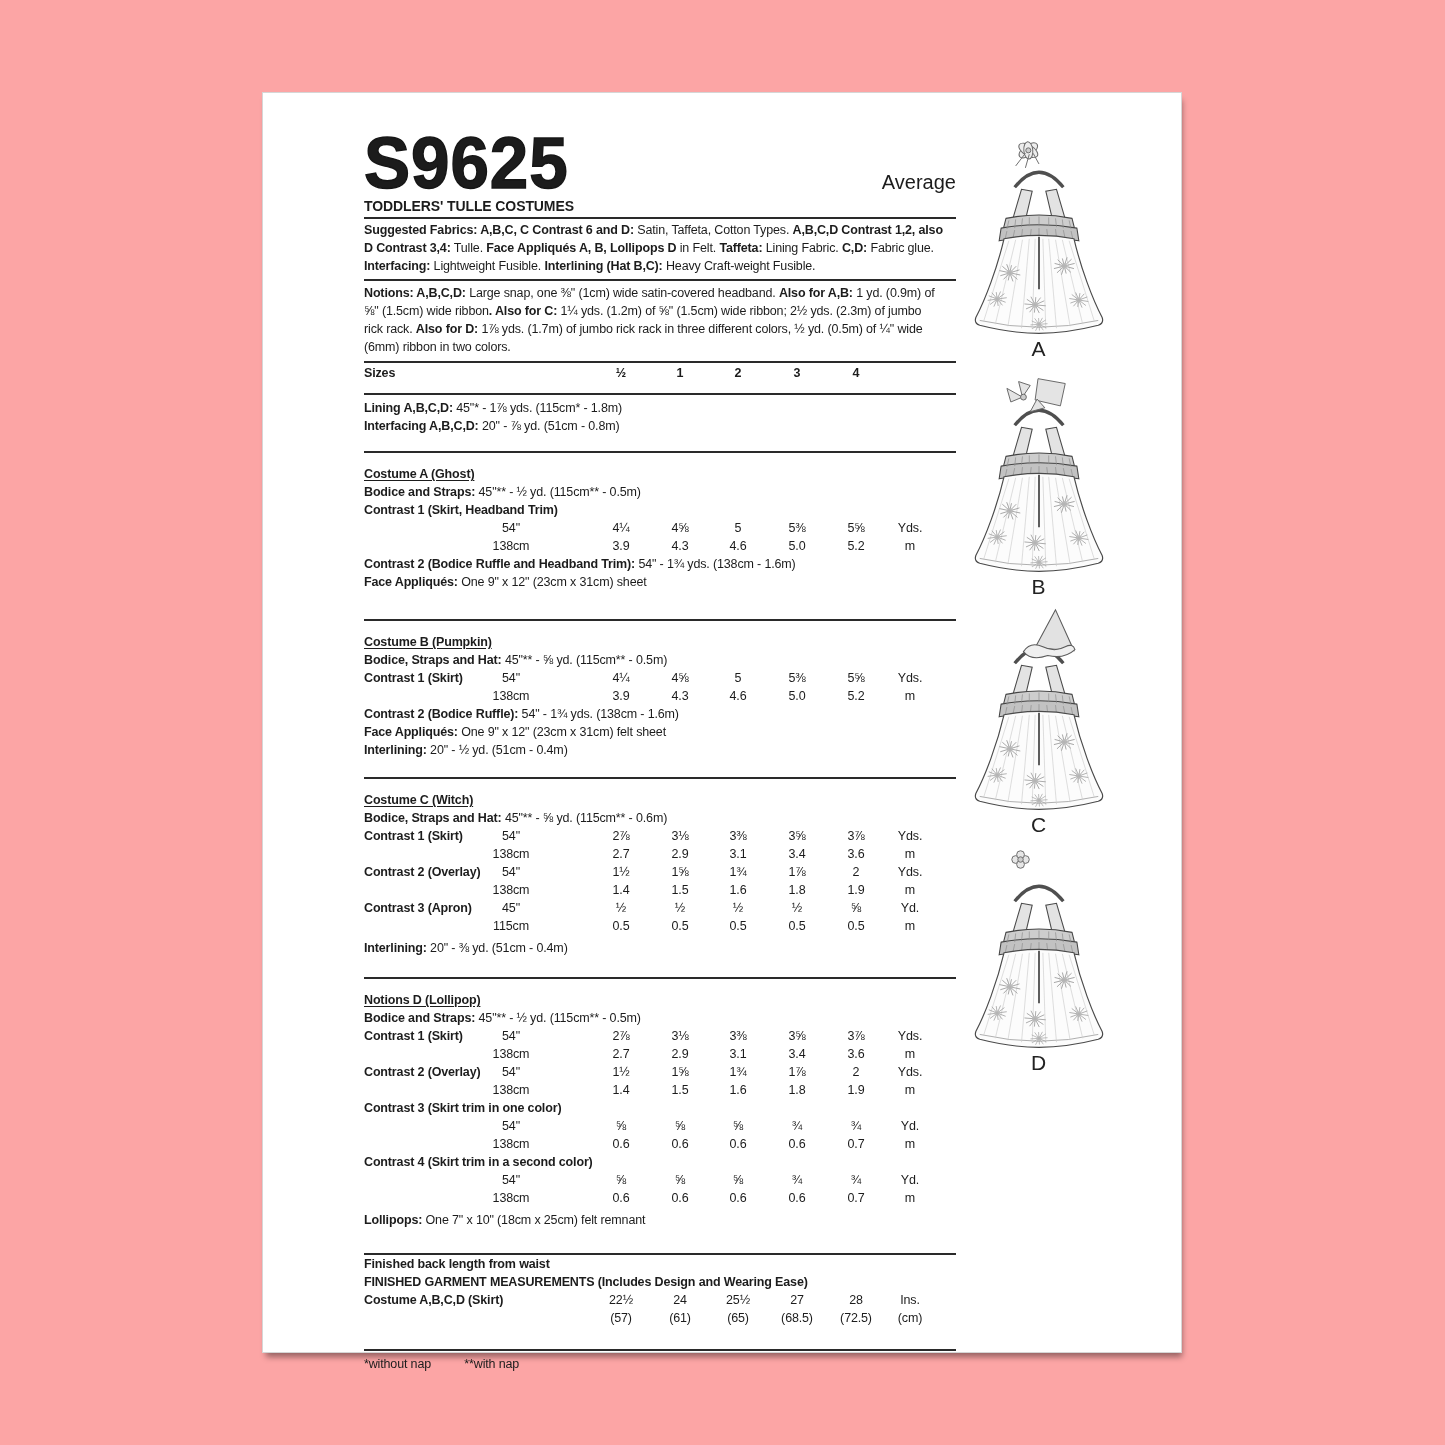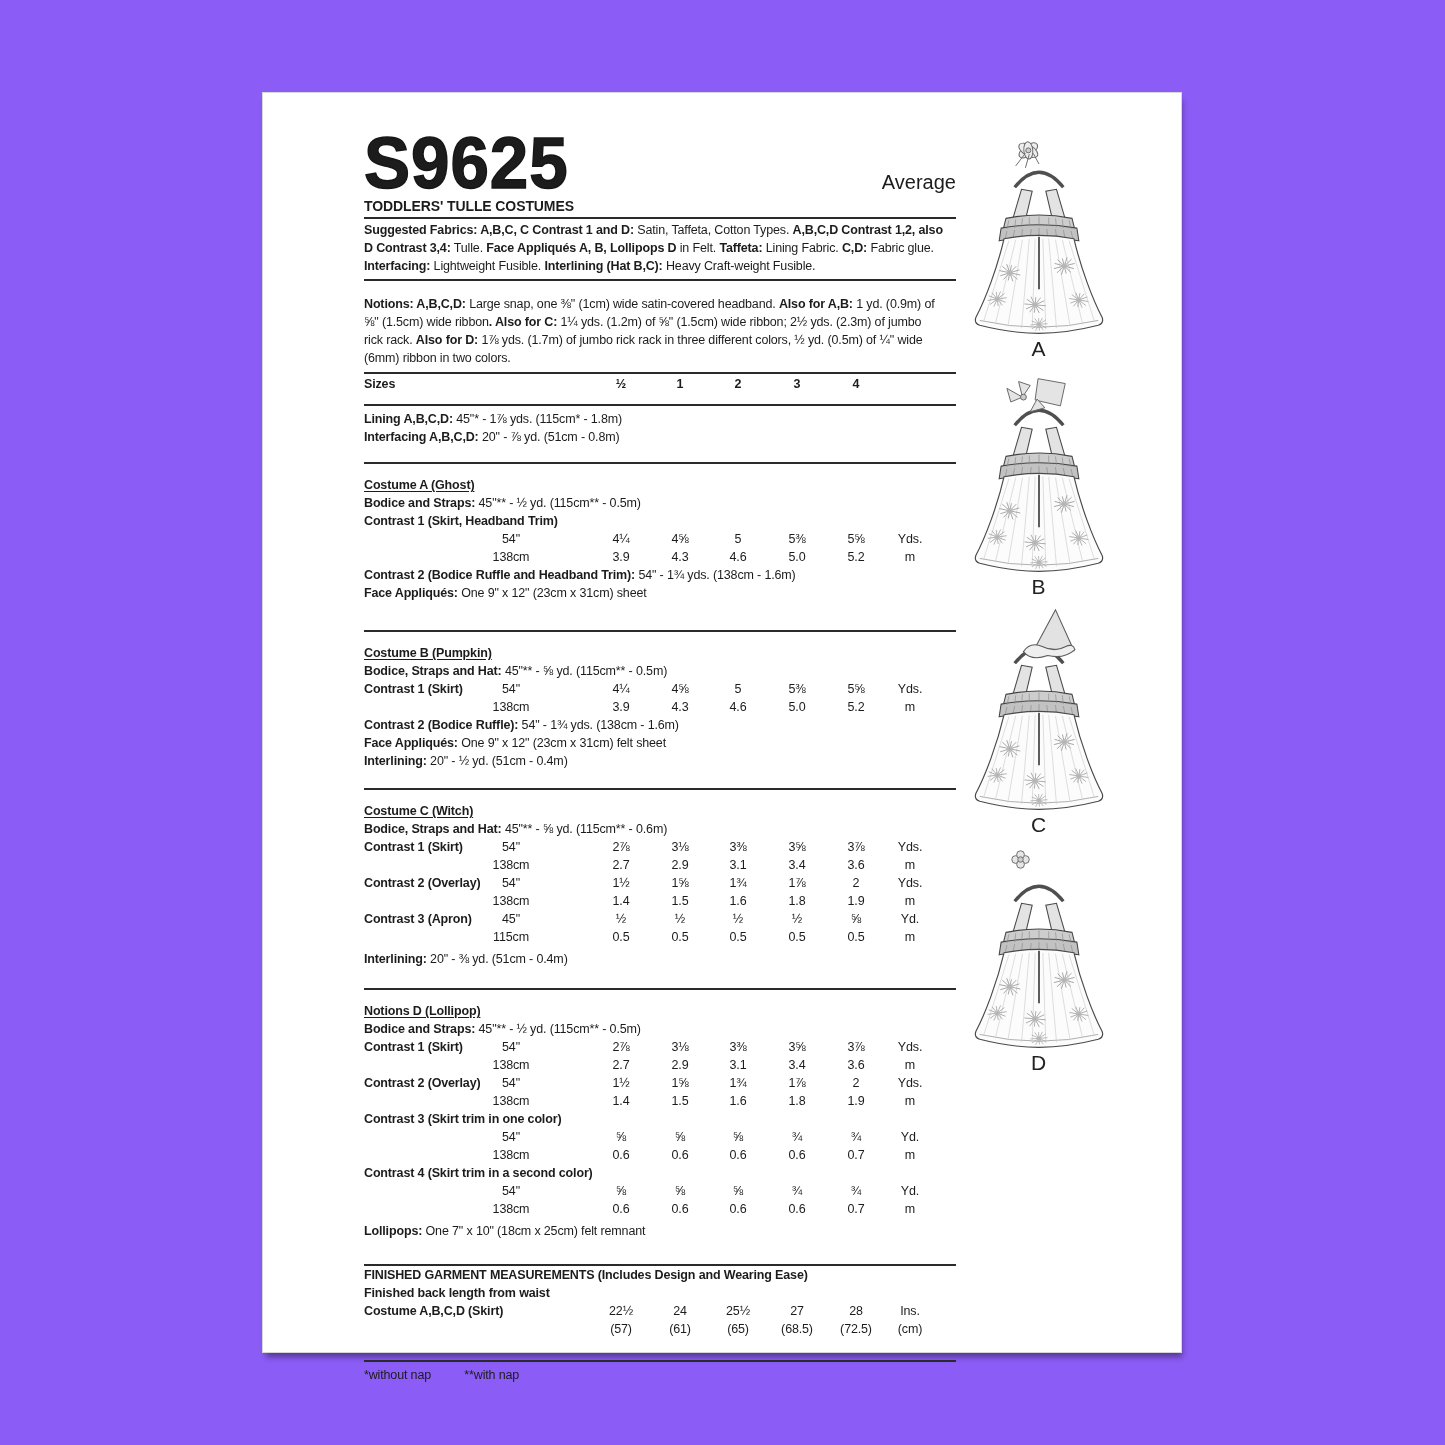--- a/index.html
+++ b/index.html
@@ -1,17 +1,17 @@
 <!DOCTYPE html>
 <html><head>
 <meta charset="utf-8">
 <style>
   html,body{margin:0;padding:0;background:#ffffff;}
   body{font-family:"Liberation Sans","DejaVu Sans",sans-serif;color:#1c1c1c;}
-  .canvas{position:relative;width:1445px;height:1445px;background:#8b5cf6;overflow:hidden;}
+  .canvas{position:relative;width:1445px;height:1445px;background:#fca5a5;overflow:hidden;}
   .page{position:absolute;left:262px;top:92px;width:918px;height:1259px;background:#ffffff;
         border:1px solid #d6d6d6;box-shadow:2px 6px 6px -2px rgba(0,0,0,0.40);}
   .content{position:absolute;left:101px;top:42px;width:592px;font-size:12.5px;line-height:18px;letter-spacing:-0.15px;}
   b{font-weight:700;}
   .rule{border-top:2px solid #2a2a2a;height:0;width:100%;}
   .title-row{display:flex;justify-content:space-between;align-items:flex-end;height:58px;margin-bottom:4px;}
   .pattern-number{font-size:72px;font-weight:700;line-height:0.80;letter-spacing:1px;
                   -webkit-text-stroke:1.5px #161616;transform:scaleX(0.96);transform-origin:left bottom;white-space:nowrap;}
   .difficulty{font-size:20px;line-height:22px;letter-spacing:0;}
   .prod-title{font-weight:700;font-size:14px;margin-top:2px;letter-spacing:-0.1px;}
@@ -105,26 +105,26 @@
     <div class="content">
 
       <div class="title-row">
         <div class="pattern-number">S9625</div>
         <div class="difficulty">Average</div>
       </div>
 
       <div class="prod-title">TODDLERS' TULLE COSTUMES</div>
       <div class="rule" style="margin-top:2px"></div>
 
-      <div class="line" style="margin-top:2px"><b>Suggested Fabrics: A,B,C, C Contrast 1 and D:</b> Satin, Taffeta, Cotton Types. <b>A,B,C,D Contrast 1,2, also</b></div>
+      <div class="line" style="margin-top:2px"><b>Suggested Fabrics: A,B,C, C Contrast 6 and D:</b> Satin, Taffeta, Cotton Types. <b>A,B,C,D Contrast 1,2, also</b></div>
       <div class="line"><b>D Contrast 3,4:</b> Tulle. <b>Face Appliqués A, B, Lollipops D</b> in Felt. <b>Taffeta:</b> Lining Fabric. <b>C,D:</b> Fabric glue.</div>
       <div class="line"><b>Interfacing:</b> Lightweight Fusible. <b>Interlining (Hat B,C):</b> Heavy Craft-weight Fusible.</div>
       <div class="rule" style="margin-top:4px"></div>
 
-      <div class="line" style="margin-top:14px"><b>Notions: A,B,C,D:</b> Large snap, one ⅜" (1cm) wide satin-covered headband. <b>Also for A,B:</b> 1 yd. (0.9m) of</div>
+      <div class="line" style="margin-top:3px"><b>Notions: A,B,C,D:</b> Large snap, one ⅜" (1cm) wide satin-covered headband. <b>Also for A,B:</b> 1 yd. (0.9m) of</div>
       <div class="line">⅝" (1.5cm) wide ribbon<b>. Also for C:</b> 1¼ yds. (1.2m) of ⅝" (1.5cm) wide ribbon; 2½ yds. (2.3m) of jumbo</div>
       <div class="line">rick rack. <b>Also for D:</b> 1⅞ yds. (1.7m) of jumbo rick rack in three different colors, ½ yd. (0.5m) of ¼" wide</div>
       <div class="line">(6mm) ribbon in two colors.</div>
       <div class="rule" style="margin-top:5px"></div>
 
       <div class="trow sizes-row" style="margin-top:1px">
           <span class="rlabel">Sizes</span>
           <span class="cell c0">½</span>
           <span class="cell c1">1</span>
           <span class="cell c2">2</span>
@@ -323,22 +323,22 @@
           <span class="cell c0">0.6</span>
           <span class="cell c1">0.6</span>
           <span class="cell c2">0.6</span>
           <span class="cell c3">0.6</span>
           <span class="cell c4">0.7</span>
           <span class="cell cu">m</span>
         </div>
       <div class="line" style="margin-top:4px"><b>Lollipops:</b> One 7" x 10" (18cm x 25cm) felt remnant</div>
 
       <div class="rule" style="margin-top:24px"></div>
+      <div class="line"><b>Finished back length from waist</b></div>
       <div class="line"><b>FINISHED GARMENT MEASUREMENTS (Includes Design and Wearing Ease)</b></div>
-      <div class="line"><b>Finished back length from waist</b></div>
       <div class="trow">
           <span class="rlabel">Costume A,B,C,D (Skirt)</span>
           <span class="cell c0">22½</span>
           <span class="cell c1">24</span>
           <span class="cell c2">25½</span>
           <span class="cell c3">27</span>
           <span class="cell c4">28</span>
           <span class="cell cu">Ins.</span>
         </div>
       <div class="trow">

